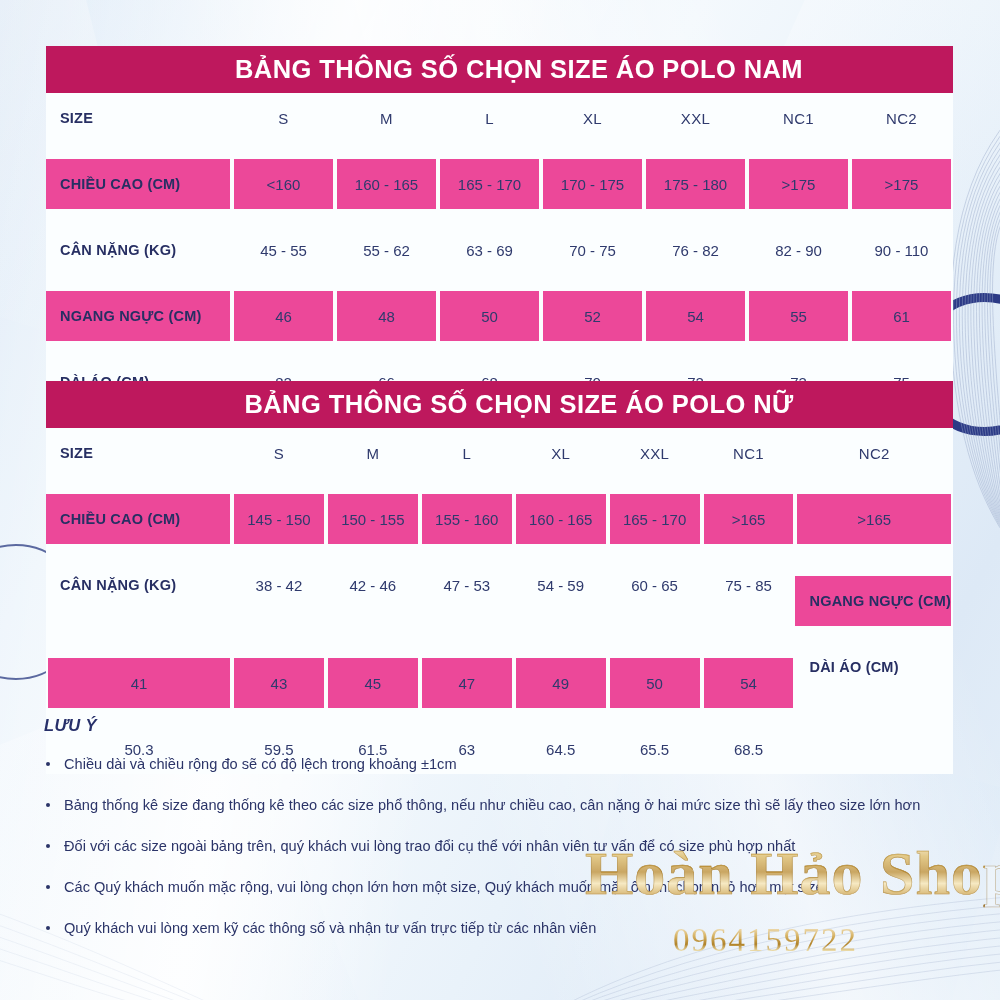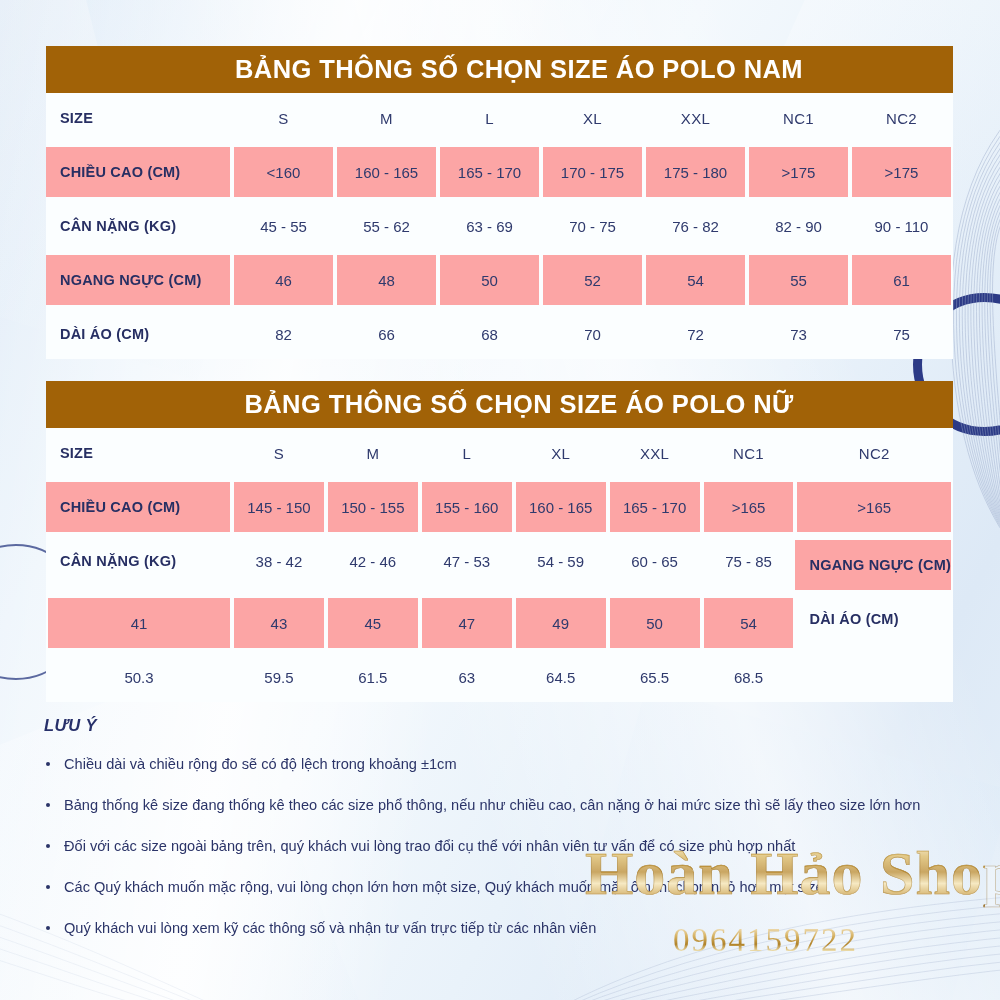--- a/index.html
+++ b/index.html
@@ -88,21 +88,21 @@
 
   .table-block {
     position: absolute;
     left: 46px;
     width: 907px;
   }
   #table-men  { top: 46px; }
   #table-women{ top: 381px; }
 
   .tbl-title {
-    background: #a16207;
+    background: #be185d;
     color: #ffffff;
     text-align: center;
     font-size: 25.5px;
     font-weight: bold;
     letter-spacing: .4px;
     line-height: 47px;
     height: 47px;
     white-space: nowrap;
     padding-left: 39px;
   }
@@ -137,22 +137,22 @@
     white-space: nowrap;
   }
   .grid .val {
     justify-content: center;
     font-size: 15px;
     color: #2f3a6d;
     font-weight: normal;
   }
   
   .grid .shaded {
-    background: #fca5a5;
-    margin: 4px 2px;
+    background: #ec4899;
+    margin: 16px 2px;
   }
   .grid .shaded.rowlabel {
     margin-left: 0;
   }
 
   
   #notes {
     position: absolute;
     left: 44px;
     top: 716px;

